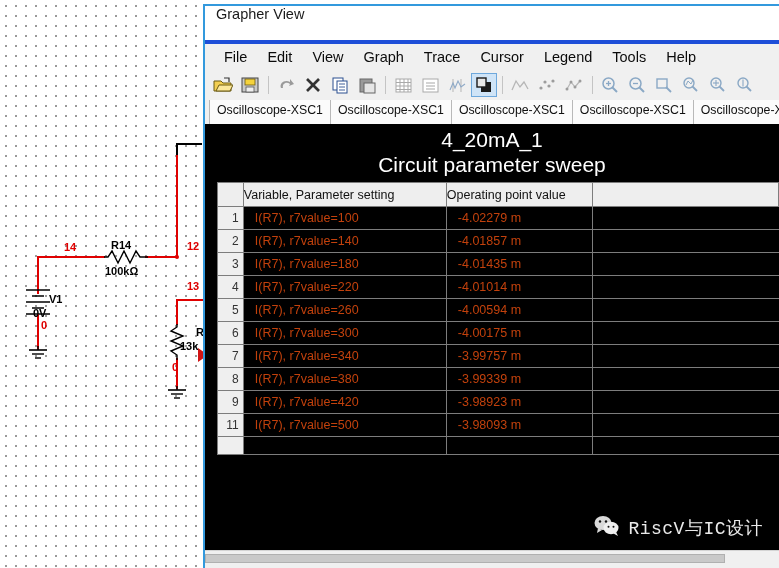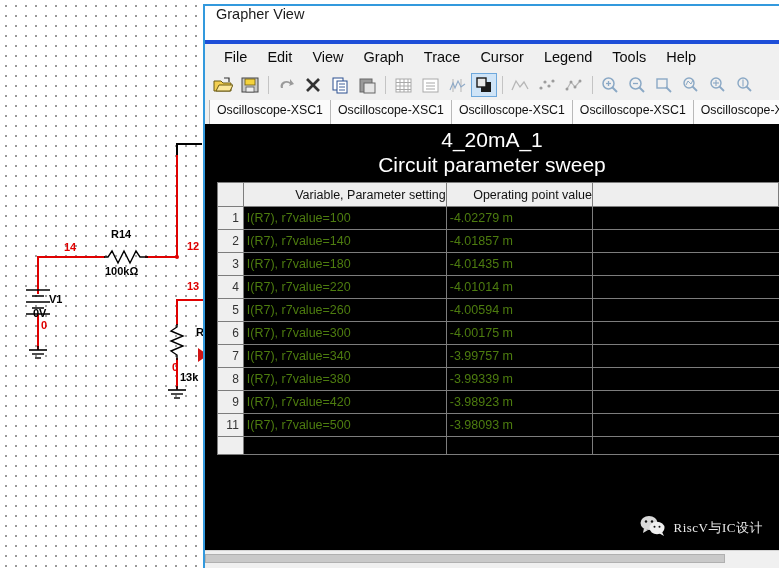--- a/index.html
+++ b/index.html
@@ -181,60 +181,60 @@
   .gtable th, .gtable td {
     border: 1px solid #7d7d7d;
     padding: 0;
     height: 23px;
     box-sizing: border-box;
   }
   .gtable thead th {
     background: #eeeeee;
     color: #111111;
     font-weight: normal;
-    text-align: right;
+    text-align: left;
     height: 24px;
   }
   .col-idx { width: 26px; }
   .col-var { width: 205px; }
   .col-val { width: 148px; }
   .col-pad { width: 190px; }
   td.idx {
     background: #efefef;
     color: #333333;
     text-align: right;
     padding-right: 4px;
     font-size: 12px;
   }
   td.cellblack {
     background: #000000;
-    color: #4d7c0f;
-    padding-left: 3px;
+    color: #c2410c;
+    padding-left: 11px;
     white-space: nowrap;
   }
   td.cellpad {
     background: #000000;
     border-left: none;
     border-right: none;
   }
   tr.spacer td { height: 18px; }
 
   
   .watermark {
     position: absolute;
     right: 16px;
     bottom: 10px;
     display: flex;
     align-items: center;
     gap: 8px;
   }
   .wm-text {
     color: #e9e9e9;
-    font-size: 13px;
-    font-family: Liberation Serif, serif;
+    font-size: 18px;
+    font-family: Liberation Mono, monospace;
     letter-spacing: 0.5px;
   }
 
   
   .hscroll-wrap {
     height: 16px;
     background: #f0f0f0;
     border-top: 1px solid #d4d4d4;
     position: relative;
   }
@@ -304,26 +304,26 @@
     <line x1="6" y1="8" x2="18" y2="8" stroke="#000" stroke-width="1.4"></line>
     <line x1="9" y1="12" x2="15" y2="12" stroke="#000" stroke-width="1.4"></line>
   </svg>
 
   <div class="node-label" style="left:64px; top:242px;">14</div>
   <div class="node-label" style="left:187px; top:241px;">12</div>
   <div class="node-label" style="left:187px; top:281px;">13</div>
   <div class="node-label" style="left:41px; top:320px;">0</div>
   <div class="node-label" style="left:172px; top:362px;">0</div>
 
-  <div class="comp-label" style="left:111px; top:228px;">R14</div>
+  <div class="comp-label" style="left:111px; top:239px;">R14</div>
   <div class="comp-label" style="left:105px; top:265px;">100kΩ</div>
   <div class="comp-label" style="left:49px; top:293px;">V1</div>
   <div class="comp-label" style="left:33px; top:307px;">0V</div>
   <div class="comp-label" style="left:196px; top:326px;">R15</div>
-  <div class="comp-label" style="left:180px; top:340px;margin-top:31px;">13k</div>
+  <div class="comp-label" style="left:180px; top:340px;">13k</div>
 
   <svg style="position:absolute; left:198px; top:348px;" width="10" height="14" viewBox="0 0 10 14">
     <polygon points="0,0 10,7 0,14" fill="#d21414"></polygon>
   </svg>
 </div>
 
 <div id="grapher">
 
   <div class="titlebar">
     <span class="titlebar-text">Grapher View</span>

